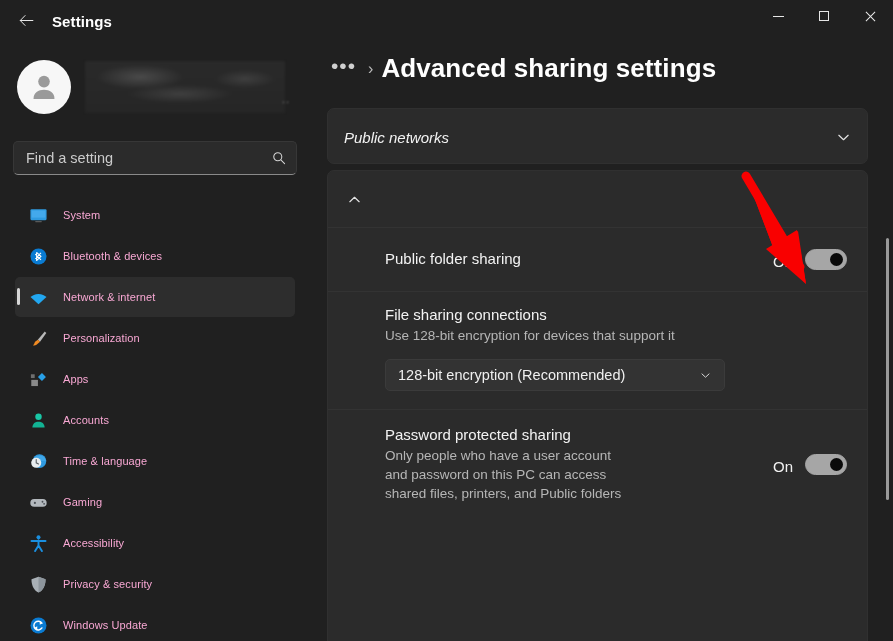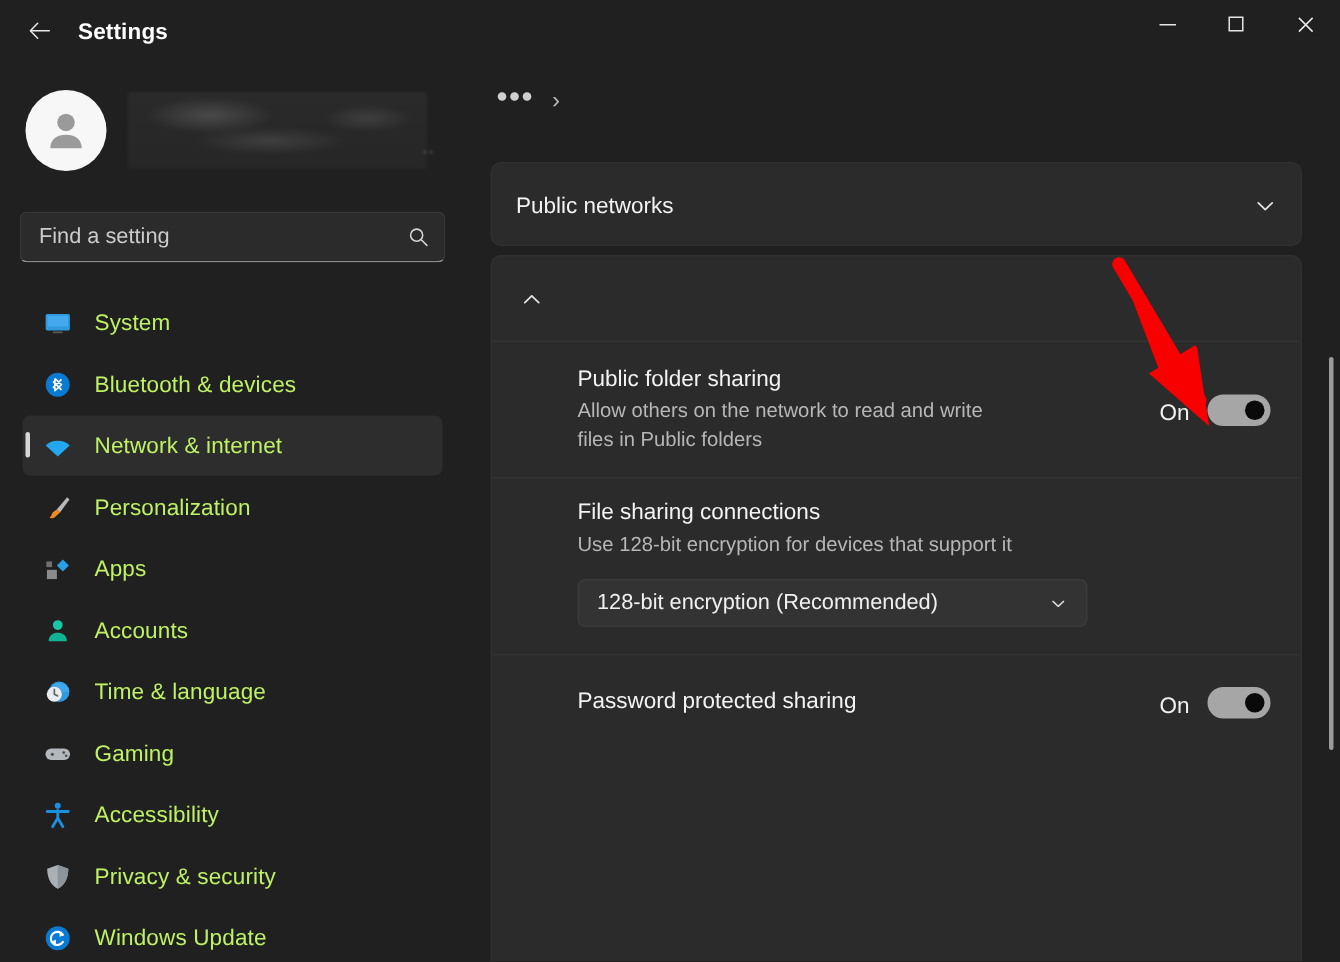--- a/index.html
+++ b/index.html
@@ -90,21 +90,21 @@
   .navitem.sel { background: #2d2d2d; }
   .navitem.sel::before {
     content: ""; position: absolute; left: 2px; top: 11px;
     width: 3px; height: 17px; border-radius: 2px; background: #d6d6d6;
   }
   .nav-ico {
     width: 22px; height: 22px; flex: 0 0 22px; margin-right: 14px;
     display: flex; align-items: center; justify-content: center;
   }
   .nav-ico svg { width: 19px; height: 19px; display: block; }
-  .nav-label { font-size: 15px; color: #bef264; letter-spacing: .1px; }
+  .nav-label { font-size: 11px; color: #f9a8d4; letter-spacing: .1px; }
 
   
   .main {
     position: absolute; left: 310px; top: 40px; width: 583px; height: 601px;
     background: #202020; overflow: hidden;
   }
   .crumbs {
     position: absolute; left: 18px; top: 13px; display: flex; align-items: center;
   }
   .crumb-ellipsis {
@@ -118,21 +118,21 @@
     position: absolute; left: 17px; width: 541px;
     background: #2b2b2b; border: 1px solid #303030; border-radius: 7px;
   }
   #card-public { top: 68px; height: 56px; }
   #card-all    { top: 130px; height: 484px; overflow: hidden; }
 
   .card-head {
     height: 56px; display: flex; align-items: center; padding: 0 14px 0 16px;
     cursor: pointer;
   }
-  .card-head .ch-label { flex: 1; font-size: 15px; color: #f3f3f3; }
+  .card-head .ch-label { flex: 1; font-size: 15px; color: #f3f3f3; font-style: italic; }
   .chev { width: 20px; height: 20px; display: flex; align-items: center; justify-content: center; }
   .chev svg { width: 13px; height: 13px; }
 
   .row {
     position: relative; display: flex; align-items: center;
     padding: 16px 20px 16px 57px; border-top: 1px solid #333333;
     min-height: 64px;
   }
   .row-body { flex: 1; padding-right: 14px; }
   .row-title { font-size: 15px; color: #f3f3f3; margin-bottom: 3px; }
@@ -343,20 +343,21 @@
       </div>
 
     </div>
   </div>
 
   <div class="main">
 
     <div class="crumbs">
       <span class="crumb-ellipsis">•••</span>
       <span class="crumb-sep">›</span>
+      <span class="crumb-title">Advanced sharing settings</span>
     </div>
 
     <div class="card" id="card-public">
       <div class="card-head">
         <span class="ch-label">Public networks</span>
         <span class="chev">
           <svg viewBox="0 0 14 14">
             <path d="M2 4.6 L7 9.4 L12 4.6" fill="none" stroke="#e2e2e2" stroke-width="1.3" stroke-linecap="round" stroke-linejoin="round"></path>
           </svg>
         </span>
@@ -369,21 +370,20 @@
         <span class="chev">
           <svg viewBox="0 0 14 14">
             <path d="M2 9.4 L7 4.6 L12 9.4" fill="none" stroke="#e2e2e2" stroke-width="1.3" stroke-linecap="round" stroke-linejoin="round"></path>
           </svg>
         </span>
       </div>
 
       <div class="row">
         <div class="row-body">
           <div class="row-title">Public folder sharing</div>
-          <div class="row-desc">Allow others on the network to read and write files in Public folders</div>
         </div>
         <div class="row-right">
           <span class="onoff">On</span>
           <div class="toggle">
             <span class="knob"></span>
           </div>
         </div>
       </div>
 
       <div class="row-stack">
@@ -395,20 +395,21 @@
             <svg viewBox="0 0 14 14">
               <path d="M2.5 5 L7 9.2 L11.5 5" fill="none" stroke="#d9d9d9" stroke-width="1.25" stroke-linecap="round" stroke-linejoin="round"></path>
             </svg>
           </span>
         </div>
       </div>
 
       <div class="row">
         <div class="row-body">
           <div class="row-title">Password protected sharing</div>
+          <div class="row-desc" style="max-width:250px;">Only people who have a user account and password on this PC can access shared files, printers, and Public folders</div>
         </div>
         <div class="row-right">
           <span class="onoff">On</span>
           <div class="toggle">
             <span class="knob"></span>
           </div>
         </div>
       </div>
 
     </div>

